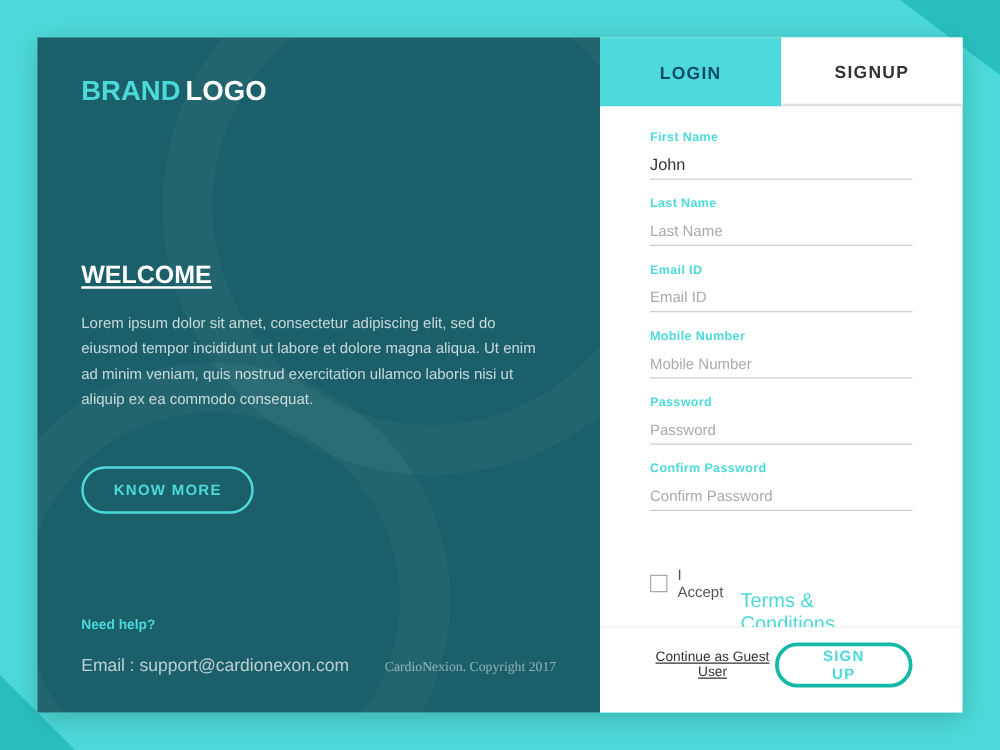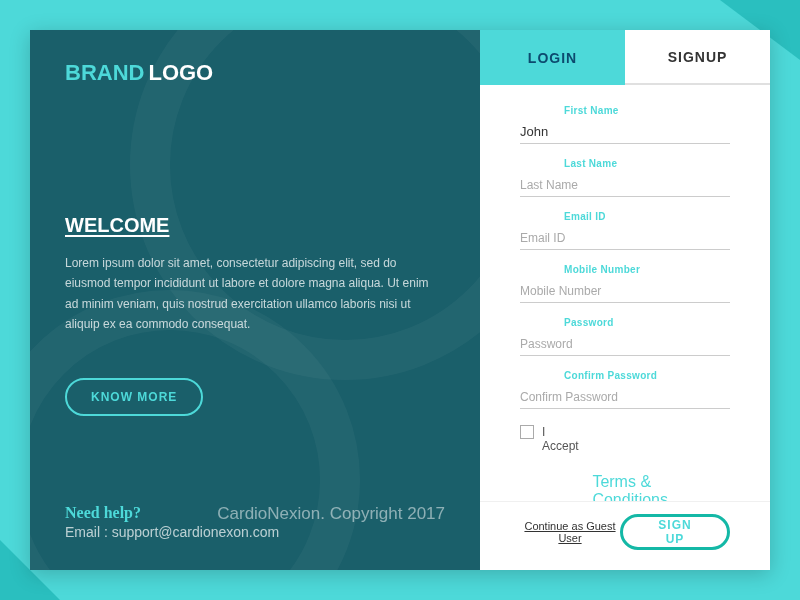--- a/index.html
+++ b/index.html
@@ -129,35 +129,35 @@
       cursor: pointer;
       width: fit-content;
     }
 
     .left-footer {
       position: relative;
       z-index: 2;
     }
     .need-help {
       color: #4dd9d9;
-      font-size: 16px;
+      font-size: 11px;
       font-weight: 600;
-      margin-bottom: 2px;
-      font-family: Liberation Serif, serif;
+      margin-bottom: 18px;
     }
     .email-text {
       color: rgba(255,255,255,0.7);
       font-size: 14px;
     }
     .copyright {
       color: rgba(255,255,255,0.5);
-      font-size: 17px;
-      position: absolute;
-      bottom: 16px;
+      font-size: 11px;
+      position: absolute;
+      bottom: 0;
       right: 0;
+      font-family: Liberation Serif, serif;
     }
 
     
     .right-panel {
       flex: 1;
       background: #ffffff;
       display: flex;
       flex-direction: column;
     }
 
@@ -196,40 +196,40 @@
       margin-bottom: 14px;
     }
 
     .form-label {
       display: block;
       font-size: 10px;
       color: #4dd9d9;
       font-weight: 600;
       margin-bottom: 4px;
       letter-spacing: 0.3px;
-      margin-left: 44px;
     }
 
     .form-input {
       width: 100%;
       border: none;
       border-bottom: 1.5px solid #cccccc;
       outline: none;
       font-size: 13px;
       color: #333;
       padding: 4px 0;
       background: transparent;
     }
     .form-input::placeholder {
       color: #aaaaaa;
       font-size: 12px;
     }
 
     .terms-row {
       display: flex;
+      align-items: center;
       gap: 8px;
       margin-top: 16px;
       margin-bottom: 8px;
     }
     .terms-checkbox {
       width: 14px;
       height: 14px;
       border: 1.5px solid #aaa;
       background: white;
       cursor: pointer;

